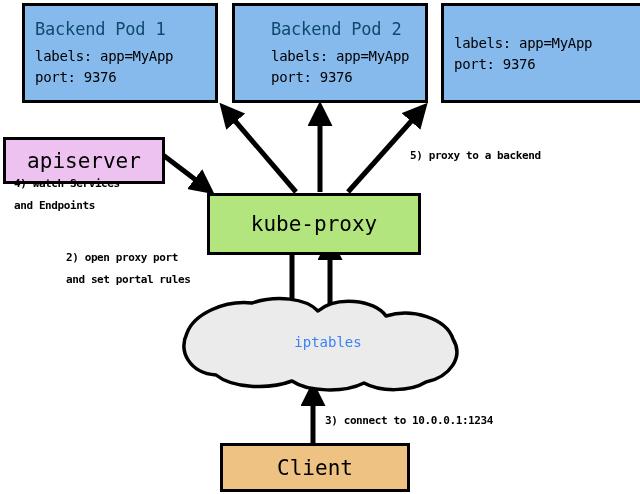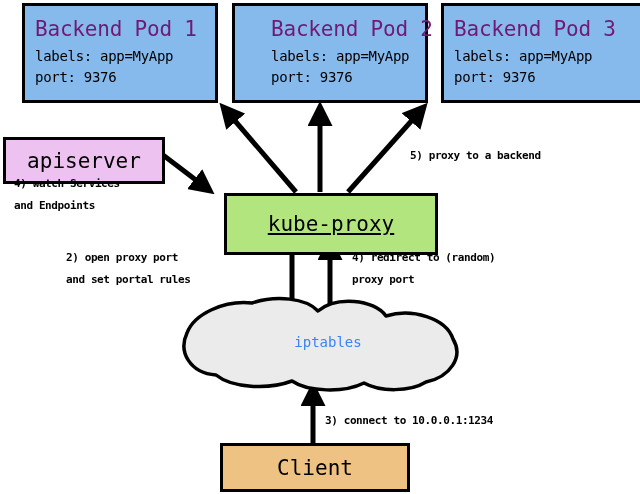--- a/index.html
+++ b/index.html
@@ -29,23 +29,23 @@
     border: 3px solid #000000;
     display: flex;
     flex-direction: column;
     justify-content: center;
   }
   .pod-box {
     padding: 4px 8px 6px 10px;
     background: #86b9ec;
   }
   .pod-title {
-    font-size: 21px;
+    font-size: 17px;
     line-height: 27px;
-    color: #701a75;
+    color: #0c4a6e;
     white-space: nowrap;
     letter-spacing: -0.2px;
   }
   .pod-line {
     font-size: 14px;
     line-height: 21px;
     color: #000;
     white-space: nowrap;
     letter-spacing: -0.3px;
   }
@@ -154,47 +154,44 @@
 
   <div class="node pod-box" style="left:232px; top:3px; width:196px; height:100px;padding-left:36px;">
     <div class="pod-title">Backend Pod 2</div>
     <div class="pod-lines">
       <div class="pod-line">labels: app=MyApp</div>
       <div class="pod-line">port: 9376</div>
     </div>
   </div>
 
   <div class="node pod-box" style="left:441px; top:3px; width:202px; height:100px;">
-    <div class="pod-title">Backend Pod 3</div>
     <div class="pod-lines">
       <div class="pod-line">labels: app=MyApp</div>
       <div class="pod-line">port: 9376</div>
     </div>
   </div>
 
   <div class="node apiserver-box" style="left:3px; top:113px; width:162px; height:47px;margin-top:24px;">
     <div class="apiserver-label">apiserver</div>
   </div>
 
-  <div class="node kubeproxy-box" style="left:224px; top:193px; width:214px; height:62px;text-decoration:underline;">
+  <div class="node kubeproxy-box" style="left:207px; top:193px; width:214px; height:62px;">
     <div class="kubeproxy-label">kube-proxy</div>
   </div>
 
   <div class="cloud-label">iptables</div>
 
   <div class="node client-box" style="left:220px; top:443px; width:190px; height:49px;">
     <div class="client-label">Client</div>
   </div>
 
   <div class="step" style="left:14px; top:173px;">4) watch Services
 and Endpoints</div>
 
   <div class="step" style="left:66px; top:247px;">2) open proxy port
 and set portal rules</div>
 
   <div class="step" style="left:325px; top:410px;">3) connect to 10.0.0.1:1234</div>
 
-  <div class="step" style="left:352px; top:247px;">4) redirect to (random)
-proxy port</div>
 
   <div class="step" style="left:410px; top:145px;">5) proxy to a backend</div>
 
 </div>
 
 </body></html>

